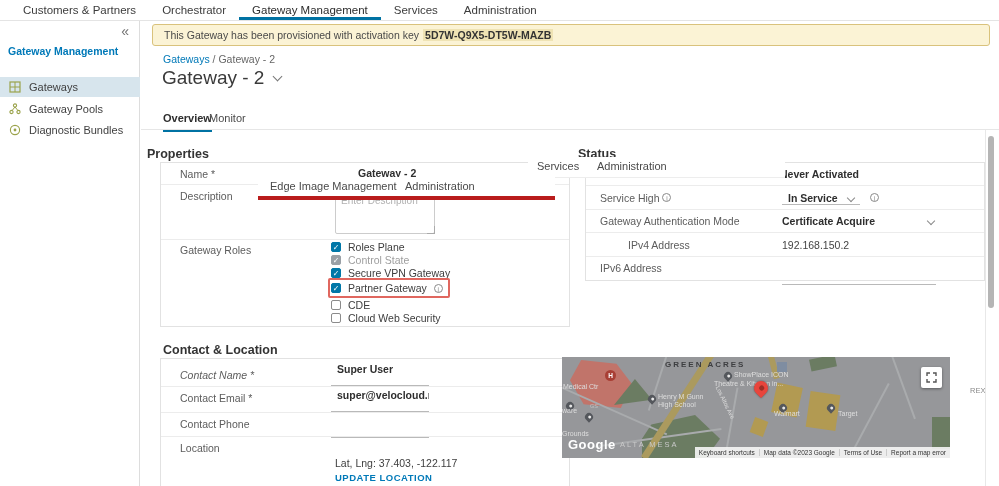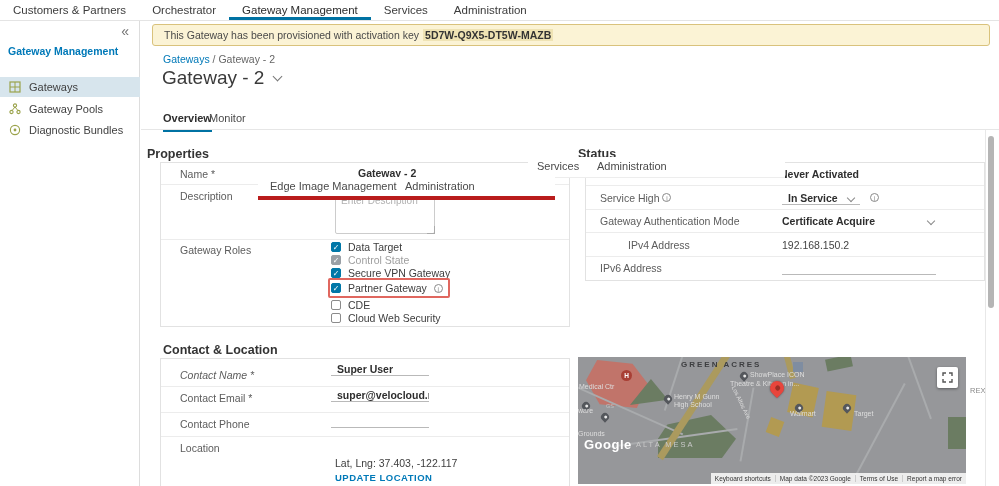--- a/index.html
+++ b/index.html
@@ -2,21 +2,21 @@
 <html><head>
 <meta charset="utf-8">
 <style>
   html,body{margin:0;padding:0;}
   body{
     width:999px;height:486px;position:relative;overflow:hidden;
     font-family:"Liberation Sans",sans-serif;background:#fff;color:#333;
   }
   
   .topnav{position:absolute;left:0;top:0;width:999px;height:21px;background:#fff;
-    border-bottom:1px solid #e4e4e4;display:flex;align-items:stretch;padding-left:0;box-sizing:border-box;}
+    border-bottom:1px solid #e4e4e4;display:flex;align-items:stretch;padding-left:10px;box-sizing:border-box;}
   .nav-item{display:flex;align-items:center;padding:0 13px;font-size:11.5px;color:#3c3c3c;cursor:pointer;}
   .nav-item.active{box-shadow:inset 0 -3px 0 #0072a3;color:#2c2c2c;}
   
   .sidebar{position:absolute;left:0;top:21px;width:140px;height:465px;background:#fff;border-right:1px solid #ddd;box-sizing:border-box;}
   .collapse{position:absolute;right:10px;top:2px;font-size:14px;color:#727272;cursor:pointer;}
   .side-section{position:absolute;left:8px;top:24px;font-size:10.5px;color:#0079b8;font-weight:bold;}
   .side-item{position:absolute;left:0;width:140px;height:20px;display:flex;align-items:center;gap:8px;padding-left:9px;box-sizing:border-box;font-size:11px;color:#3f3f3f;cursor:pointer;}
   .side-item.selected{background:#d7e5ed;}
   .side-icon{width:12px;height:12px;flex:0 0 12px;}
   
@@ -33,21 +33,21 @@
   .tab{position:absolute;top:112px;font-size:11px;color:#4a4a4a;cursor:pointer;padding-bottom:5px;}
   .tab.active{font-weight:bold;color:#2e2e2e;border-bottom:3px solid #0072a3;}
   
   .sec-head{position:absolute;font-size:12.5px;font-weight:bold;color:#333;}
   .panel{position:absolute;background:#fff;border:1px solid #e2e2e2;box-sizing:border-box;}
   .flabel{position:absolute;font-size:10.5px;color:#5c5c5c;}
   .fvalue{position:absolute;font-size:10.5px;font-weight:bold;color:#2e2e2e;}
   .sep{position:absolute;height:1px;background:#ececec;}
   .uline{position:absolute;border-bottom:1px solid #b9b9b9;}
   input.ul{position:absolute;border:none;border-bottom:1px solid #b9b9b9;font-size:10.5px;font-weight:bold;color:#2e2e2e;
-    font-family:"Liberation Sans",sans-serif;background:transparent;padding:0 0 0 6px;outline:none;}
+    font-family:"Liberation Sans",sans-serif;background:transparent;padding:0 0 10px 6px;outline:none;}
   textarea.desc{position:absolute;border:1px solid #ccc;border-radius:2px;resize:none;font-family:"Liberation Sans",sans-serif;
     font-size:10px;color:#444;padding:5px;box-sizing:border-box;outline:none;}
   textarea.desc::placeholder{color:#b0b0b0;}
   .resize-grip{position:absolute;width:7px;height:7px;border-right:1px solid #aaa;border-bottom:1px solid #aaa;}
   .dd-caret{position:absolute;width:5px;height:5px;border-right:1.2px solid #8a8a8a;border-bottom:1.2px solid #8a8a8a;transform:rotate(45deg);cursor:pointer;}
   .info{display:inline-block;width:9px;height:9px;border:1px solid #8a8a8a;border-radius:50%;font-size:6.5px;line-height:9px;
     text-align:center;color:#8a8a8a;font-weight:normal;box-sizing:border-box;vertical-align:1px;}
   
   .cbrow{position:absolute;display:flex;align-items:center;gap:7px;font-size:10.5px;color:#3d3d3d;}
   .cb{width:10px;height:10px;border:1px solid #8b8b8b;border-radius:2px;box-sizing:border-box;background:#fff;cursor:pointer;
@@ -56,21 +56,21 @@
   .cb.checked::after{content:"✓";}
   .cb.disabled{background:#9aa0a6;border-color:#9aa0a6;}
   .cb.disabled::after{content:"✓";}
   .cbrow.dim{color:#9e9e9e;}
   .hl-red{position:absolute;border:2px solid #e0675f;border-radius:2px;}
   .update-link{position:absolute;font-size:9.5px;font-weight:bold;letter-spacing:0.5px;color:#0079b8;cursor:pointer;}
   
   .ghost{position:absolute;background:#fff;font-size:11px;color:#4a4a4a;z-index:30;}
   .ghost span{position:absolute;top:3px;cursor:pointer;}
   
-  .map{position:absolute;left:578px;top:357px;width:388px;height:127px;background:#96979a;overflow:hidden;}
+  .map{position:absolute;left:562px;top:357px;width:388px;height:101px;background:#96979a;overflow:hidden;}
   .map *{position:absolute;}
   .mlabel{font-size:7px;color:#dedede;white-space:nowrap;}
   .park{background:#6b7c62;}
   .poi{width:8px;height:8px;border-radius:50% 50% 50% 0;transform:rotate(-45deg);background:#54575c;}
   .poi::after{content:"";position:absolute;left:2.5px;top:2.5px;width:3px;height:3px;border-radius:50%;background:#e8e8e8;}
   .attr{right:0;bottom:0;display:flex;background:rgba(246,246,246,0.9);height:11px;align-items:center;}
   .attr span{position:static;font-size:6.5px;color:#333;padding:0 4px;border-left:1px solid #ccc;white-space:nowrap;}
   .attr span:first-child{border-left:none;}
   .fsbtn{right:8px;top:10px;width:21px;height:21px;background:#fff;border-radius:2px;box-shadow:0 1px 3px rgba(0,0,0,.4);cursor:pointer;display:flex;align-items:center;justify-content:center;}
   .pin-main{width:14px;height:14px;background:#e8453c;border-radius:50% 50% 50% 0;transform:rotate(-45deg);box-shadow:0 0 2px rgba(0,0,0,.5);}
@@ -150,21 +150,21 @@
 
 <div class="flabel" style="left:180px;top:190px;">Description</div>
 <textarea class="desc" style="left: 335px; top: 189px; width: 100px; height: 45px;" placeholder="Enter Description"></textarea>
 <div class="resize-grip" style="left:427px;top:226px;"></div>
 <div class="sep" style="left:161px;top:239px;width:408px;"></div>
 
 <div class="flabel" style="left:180px;top:244px;">Gateway Roles</div>
 
 <div class="cbrow" style="left:331px;top:241px;">
   <span class="cb checked"></span>
-  <span>Data Target</span>
+  <span>Roles Plane</span>
 </div>
 <div class="cbrow dim" style="left:331px;top:254px;">
   <span class="cb disabled"></span>
   <span>Control State</span>
 </div>
 <div class="cbrow" style="left:331px;top:267px;">
   <span class="cb checked"></span>
   <span>Secure VPN Gateway</span>
 </div>
 <div class="hl-red" style="left:328px;top:278px;width:118px;height:16px;"></div>

